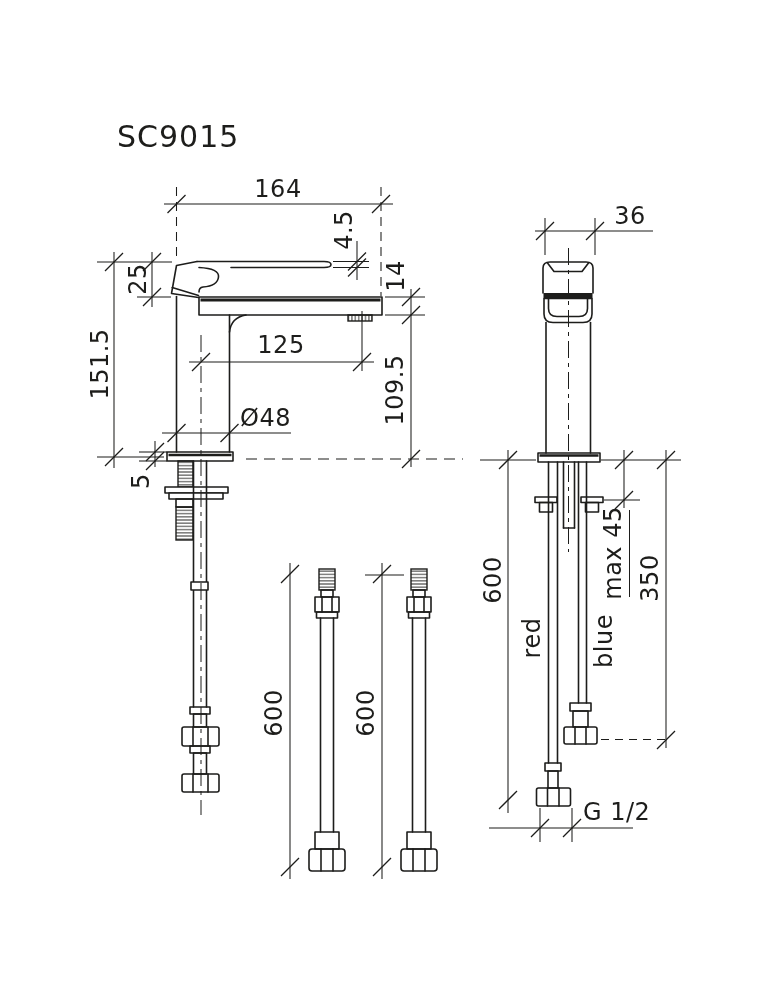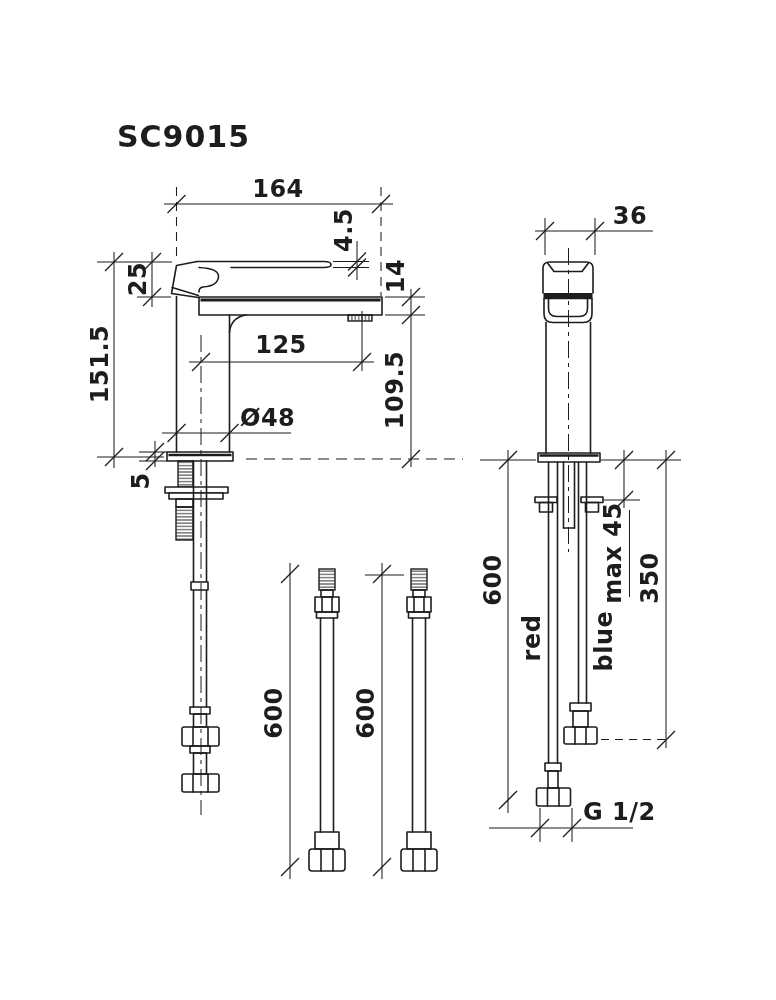--- a/index.html
+++ b/index.html
@@ -1,17 +1,17 @@
 <!DOCTYPE html>
 <html><head>
 <meta charset="utf-8">
 <style>
   html,body{margin:0;padding:0;background:#e8e8e8;}
   .sheet{width:776px;height:1000px;background:#ffffff;position:relative;overflow:hidden;
-         font-family:"DejaVu Sans",sans-serif;font-weight:bold;}
+         font-family:"DejaVu Sans",sans-serif;}
   svg{display:block;}
   .ol   {fill:none;stroke:#1d1d1b;stroke-width:1.6;stroke-linecap:round;stroke-linejoin:round;}
   .olr  {fill:#ffffff;stroke:#1d1d1b;stroke-width:1.6;stroke-linejoin:round;}
   .bold {fill:none;stroke:#1d1d1b;stroke-width:3.2;}
   .ink  {fill:#1d1d1b;stroke:none;}
   .thr  {fill:url(#hatch-h);stroke:#1d1d1b;stroke-width:1.4;}
   .thrv {fill:url(#hatch-v);stroke:#1d1d1b;stroke-width:1.4;}
   .dim  {fill:none;stroke:#1d1d1b;stroke-width:1.05;}
   .dimd {fill:none;stroke:#1d1d1b;stroke-width:1.05;stroke-dasharray:9 6;}
   .cl   {fill:none;stroke:#1d1d1b;stroke-width:1;stroke-dasharray:17 5 4 5;}

